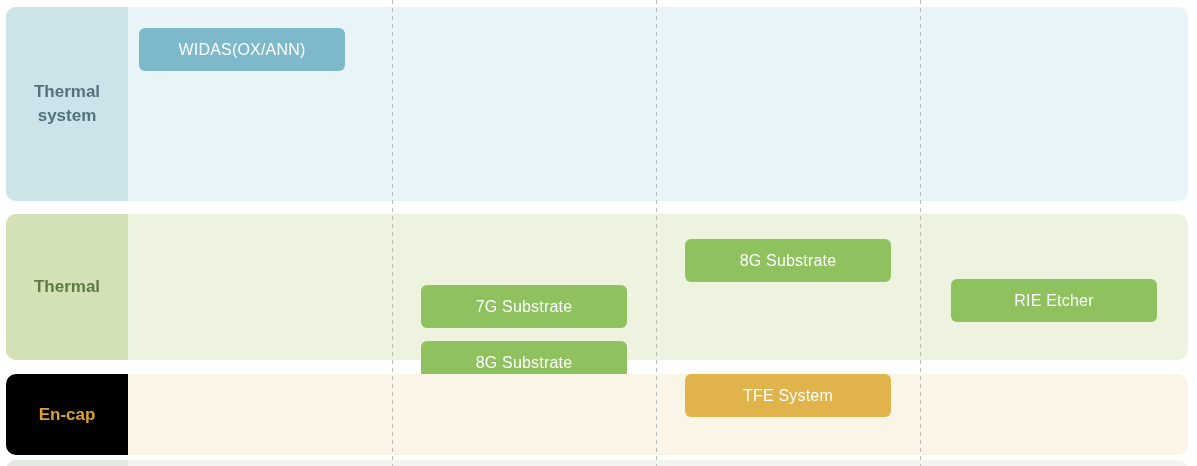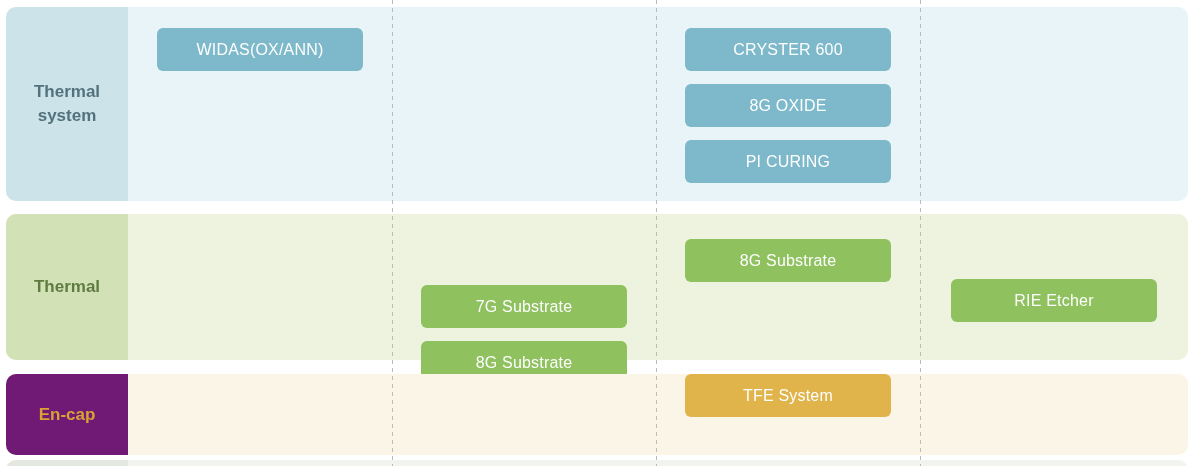--- a/index.html
+++ b/index.html
@@ -35,32 +35,32 @@
     justify-content: center;
     text-align: center;
     font-size: 17px;
     line-height: 24px;
     padding: 0 12px;
     box-sizing: border-box;
     font-weight: bold;
   }
   .row-thermal .row-label { background: #cde3ea; color: #54727c; }
   .row-etching .row-label { background: #d3e1b7; color: #5e7c3f; }
-  .row-encap   .row-label { background: #701a75; color: #d9a233; }
+  .row-encap   .row-label { background: #000000; color: #d9a233; }
   .row-partial .row-label { background: #e3e8e0; color: transparent; }
 
   
   .col {
     position: absolute;
     top: 0; bottom: 0;
     display: flex;
     flex-direction: column;
     align-items: center;
   }
-  .col-1 { left: 122px; width: 264px; text-align: center; }
+  .col-1 { left: 104px; width: 264px; text-align: center; }
   .col-2 { left: 386px; width: 264px; margin-top: 46px; }
   .col-3 { left: 650px; width: 264px; }
   .col-4 { left: 914px; width: 268px; margin-top: 40px; }
 
   .row-thermal .col { padding-top: 21px; }
   .row-etching .col { padding-top: 25px; }
   .row-encap   .col { }
 
   
   .chip {
@@ -100,25 +100,20 @@
 </head>
 <body>
 
 <div class="canvas">
 
   <div class="row row-thermal">
     <div class="row-label">Thermal system</div>
     <div class="col col-1">
       <div class="chip chip-teal">WIDAS(OX/ANN)</div>
     </div>
-    <div class="col col-3">
-      <div class="chip chip-teal">CRYSTER 600</div>
-      <div class="chip chip-teal">8G OXIDE</div>
-      <div class="chip chip-teal">PI CURING</div>
-    </div>
   </div>
 
   <div class="row row-etching">
     <div class="row-label">Thermal</div>
     <div class="col col-2">
       <div class="chip chip-green">7G Substrate</div>
       <div class="chip chip-green">8G Substrate</div>
     </div>
     <div class="col col-3">
       <div class="chip chip-green">8G Substrate</div>

